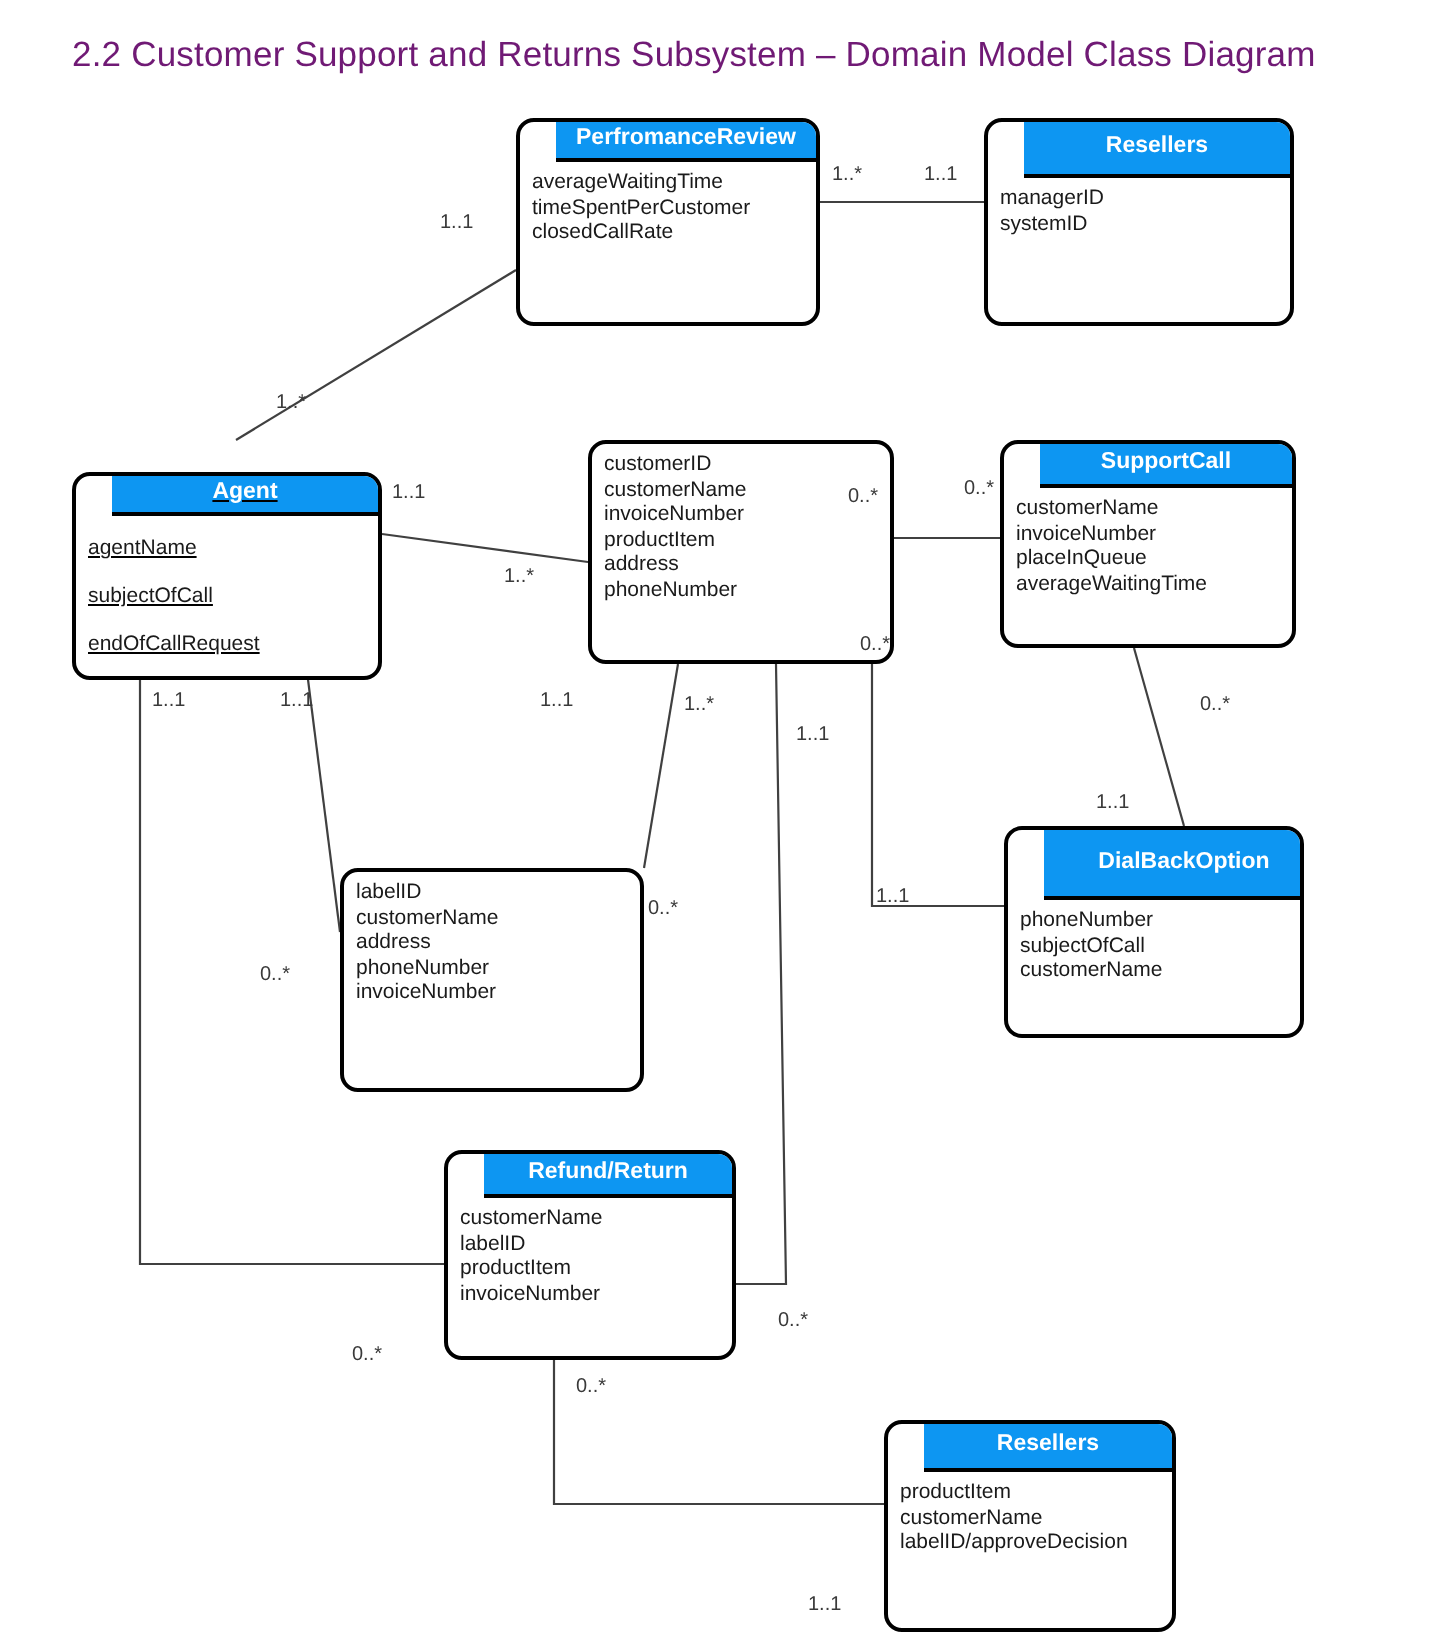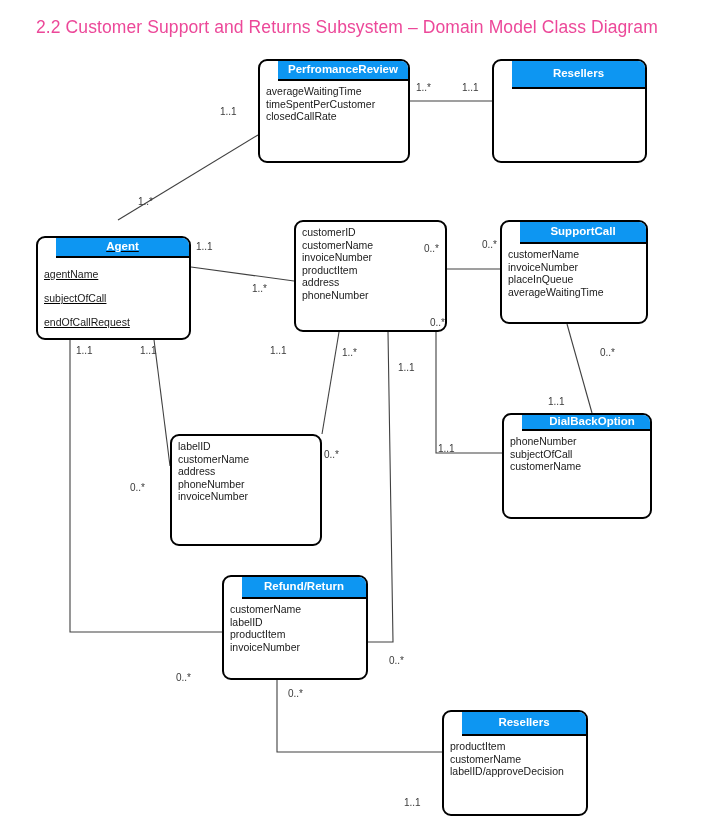--- a/index.html
+++ b/index.html
@@ -14,21 +14,21 @@
     font-family: "Liberation Sans", sans-serif;
     overflow: hidden;
   }
   #page-title {
     position: absolute;
     left: 36px;
     top: 2px;
     width: 650px;
     font-size: 17.5px;
     line-height: 27px;
-    color: #ec4899;
+    color: #701a75;
     font-family: "Liberation Sans", sans-serif;
     font-weight: normal;
     letter-spacing: 0.1px;
   }
   #diagram-canvas {
     position: absolute;
     left: 0;
     top: 0;
     width: 722px;
     height: 816px;
@@ -122,20 +122,24 @@
       <div class="uml-class" style="left: 258px; top: 59px; width: 152px; height: 104px;">
         <div class="uml-header" style="height: 20px;">PerfromanceReview</div>
         <div class="uml-attrs">
           <div class="uml-attr">averageWaitingTime</div>
           <div class="uml-attr">timeSpentPerCustomer</div>
           <div class="uml-attr">closedCallRate</div>
         </div>
       </div>
       <div class="uml-class" style="left: 492px; top: 59px; width: 155px; height: 104px;">
         <div class="uml-header" style="height: 28px;">Resellers</div>
+        <div class="uml-attrs">
+          <div class="uml-attr">managerID</div>
+          <div class="uml-attr">systemID</div>
+        </div>
       </div>
       <div class="uml-class" style="left: 36px; top: 236px; width: 155px; height: 104px; text-decoration: underline;">
         <div class="uml-header" style="height: 20px;">Agent</div>
         <div class="uml-attrs">
           <div class="uml-attr" style="line-height: 24px;">agentName</div>
           <div class="uml-attr" style="line-height: 24px;">subjectOfCall</div>
           <div class="uml-attr" style="line-height: 24px;">endOfCallRequest</div>
         </div>
       </div>
       <div class="uml-class" style="left: 294px; top: 220px; width: 153px; height: 112px;">
@@ -151,21 +155,21 @@
       <div class="uml-class" style="left: 500px; top: 220px; width: 148px; height: 104px;">
         <div class="uml-header" style="height: 22px;">SupportCall</div>
         <div class="uml-attrs">
           <div class="uml-attr">customerName</div>
           <div class="uml-attr">invoiceNumber</div>
           <div class="uml-attr">placeInQueue</div>
           <div class="uml-attr">averageWaitingTime</div>
         </div>
       </div>
       <div class="uml-class" style="left: 502px; top: 413px; width: 150px; height: 106px;">
-        <div class="uml-header" style="height: 16px; padding-left: 12px;">DialBackOption</div>
+        <div class="uml-header" style="height: 35px; padding-left: 12px;">DialBackOption</div>
         <div class="uml-attrs">
           <div class="uml-attr">phoneNumber</div>
           <div class="uml-attr">subjectOfCall</div>
           <div class="uml-attr">customerName</div>
         </div>
       </div>
       <div class="uml-class" style="left: 170px; top: 434px; width: 152px; height: 112px;">
         <div class="uml-attrs">
           <div class="uml-attr">labelID</div>
           <div class="uml-attr">customerName</div>

